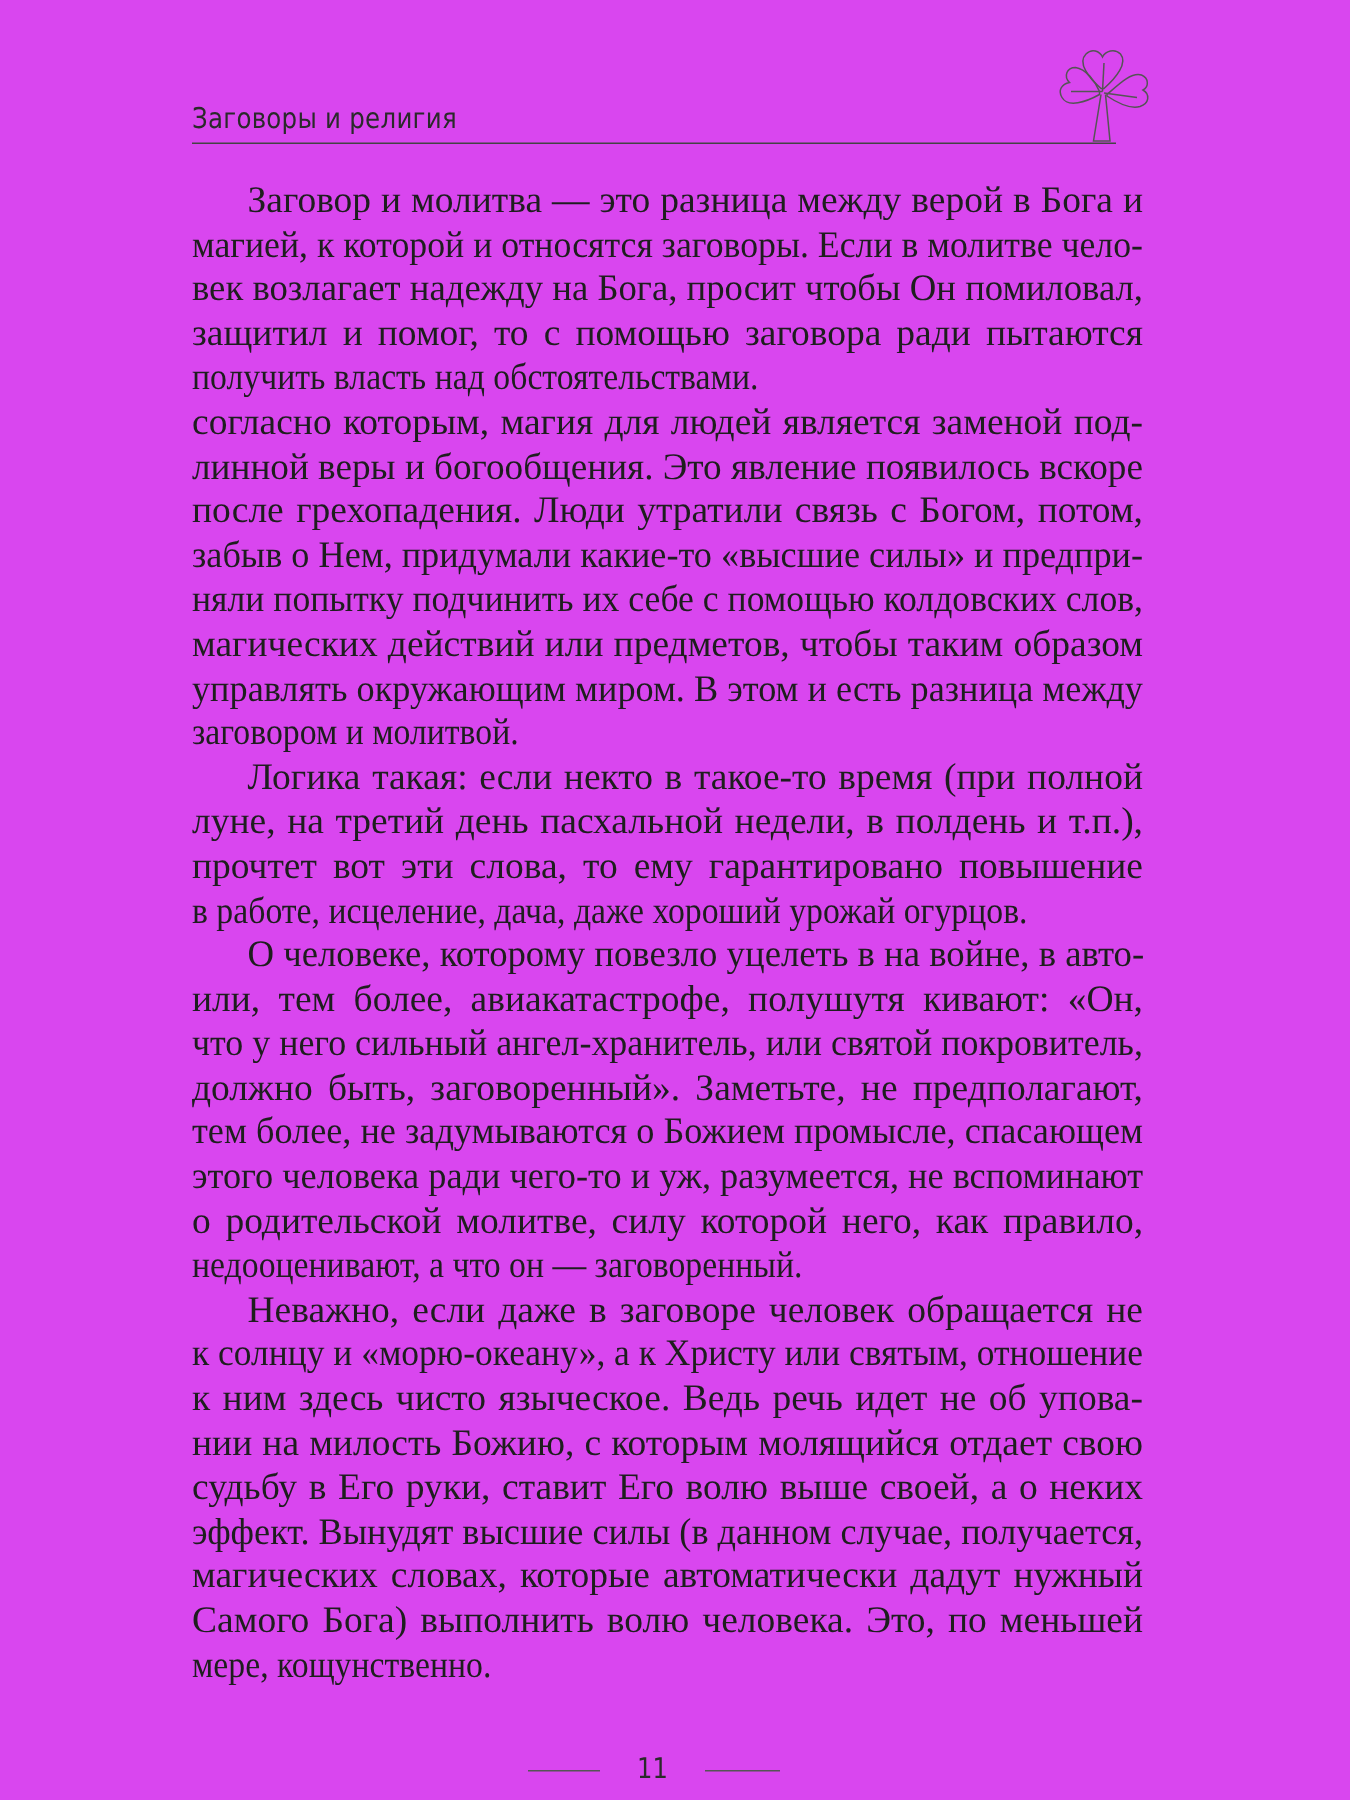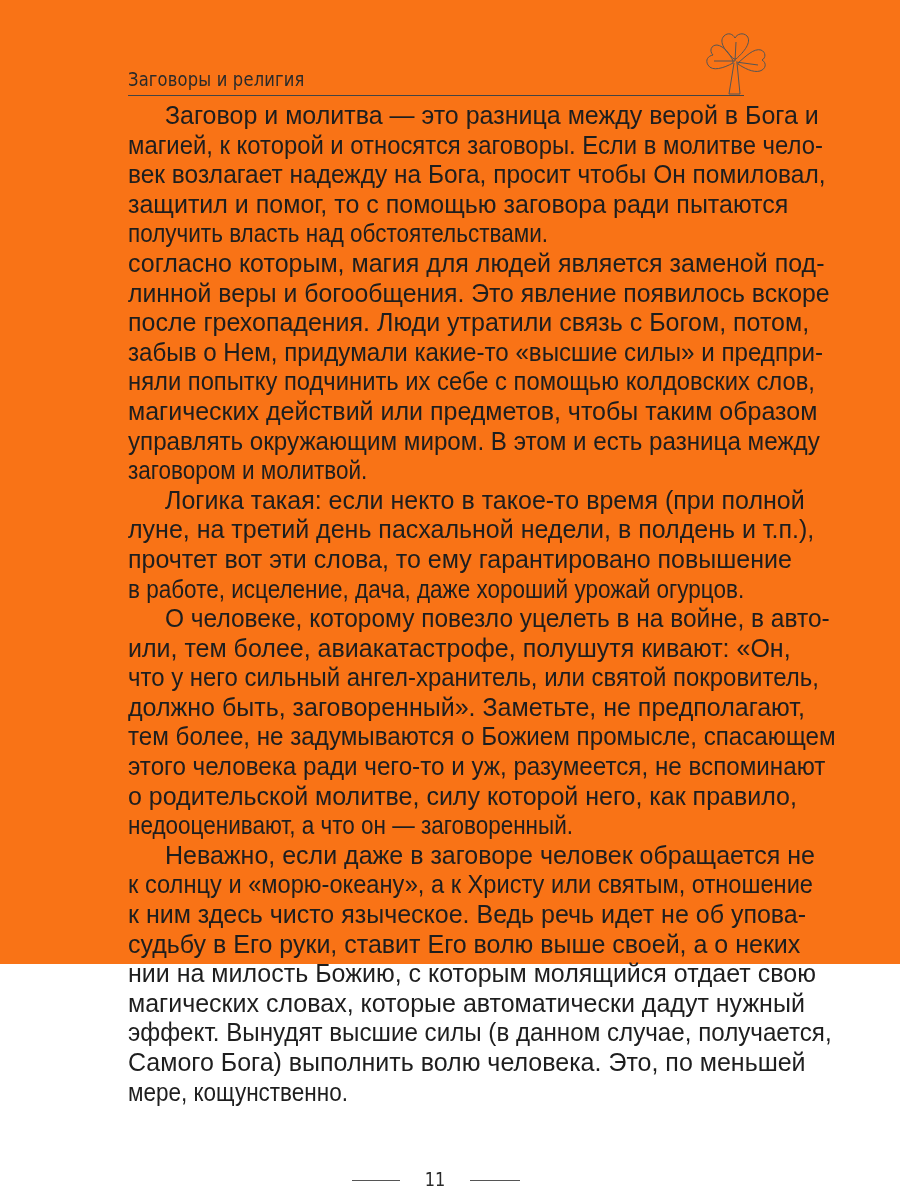--- a/index.html
+++ b/index.html
@@ -1,28 +1,28 @@
 <!DOCTYPE html>
 <html><head>
 <meta charset="utf-8">
 <style>
   html, body { margin:0; padding:0; }
   body { width:900px; height:1200px; background:#ffffff; position:relative; overflow:hidden; }
-  .page { position:absolute; left:0; top:0; width:900px; height:964px; background:#f97316; }
+  .page { position:absolute; left:0; top:0; width:900px; height:1200px; background:#d946ef; }
   .running-head {
     position:absolute; left:128px; top:68px;
     font-family:"DejaVu Sans", sans-serif; font-size:19px; color:#2a2a2a;
     letter-spacing:0.2px; transform-origin:left top; transform:scaleX(0.86);
     white-space:nowrap;
   }
   .head-rule { position:absolute; left:128px; top:95px; width:616px; height:1px; background:#444; }
   .clover { position:absolute; left:696px; top:32px; width:80px; height:68px; }
   .body-text {
-    position:absolute; left:128px; top:101px; width:634px;
-    font-family:Liberation Sans, sans-serif; font-size:25px; color:#1e1e1e;
+    position:absolute; left:128px; top:119px; width:634px;
+    font-family:Liberation Serif, serif; font-size:25px; color:#1e1e1e;
   }
   .ln {
     height:29.6px; line-height:29.6px; white-space:nowrap; overflow:visible;
     display:flex; justify-content:space-between;
   }
   .ln .inner { display:block; width:100%; text-align:justify; text-align-last:justify; transform-origin:left center; }
   .ln.last .inner { text-align-last:left; }
   .ln.indent .inner { padding-left:37px; box-sizing:border-box; }
   .footer { position:absolute; left:0; top:1166px; width:900px; height:30px; }
   .foot-rule { position:absolute; top:14px; height:1px; background:#555; }
@@ -152,30 +152,30 @@
       <div class="ln indent">
           <span class="inner">Неважно, если даже в заговоре человек обращается не</span>
         </div>
       <div class="ln">
           <span class="inner" style="width: 105.76%; transform: scaleX(0.945541);">к солнцу и «морю-океану», а к Христу или святым, отношение</span>
         </div>
       <div class="ln">
           <span class="inner">к ним здесь чисто языческое. Ведь речь идет не об упова-</span>
         </div>
       <div class="ln">
+          <span class="inner">нии на милость Божию, с которым молящийся отдает свою</span>
+        </div>
+      <div class="ln">
           <span class="inner">судьбу в Его руки, ставит Его волю выше своей, а о неких</span>
         </div>
       <div class="ln">
-          <span class="inner">нии на милость Божию, с которым молящийся отдает свою</span>
+          <span class="inner" style="width: 103.453%; transform: scaleX(0.966625);">эффект. Вынудят высшие силы (в данном случае, получается,</span>
         </div>
       <div class="ln">
           <span class="inner">магических словах, которые автоматически дадут нужный</span>
-        </div>
-      <div class="ln">
-          <span class="inner" style="width: 103.453%; transform: scaleX(0.966625);">эффект. Вынудят высшие силы (в данном случае, получается,</span>
         </div>
       <div class="ln">
           <span class="inner">Самого Бога) выполнить волю человека. Это, по меньшей</span>
         </div>
       <div class="ln last">
           <span class="inner" style="width: 111.111%; transform: scaleX(0.9);">мере, кощунственно.</span>
         </div>
     </div>
   </div>
 

